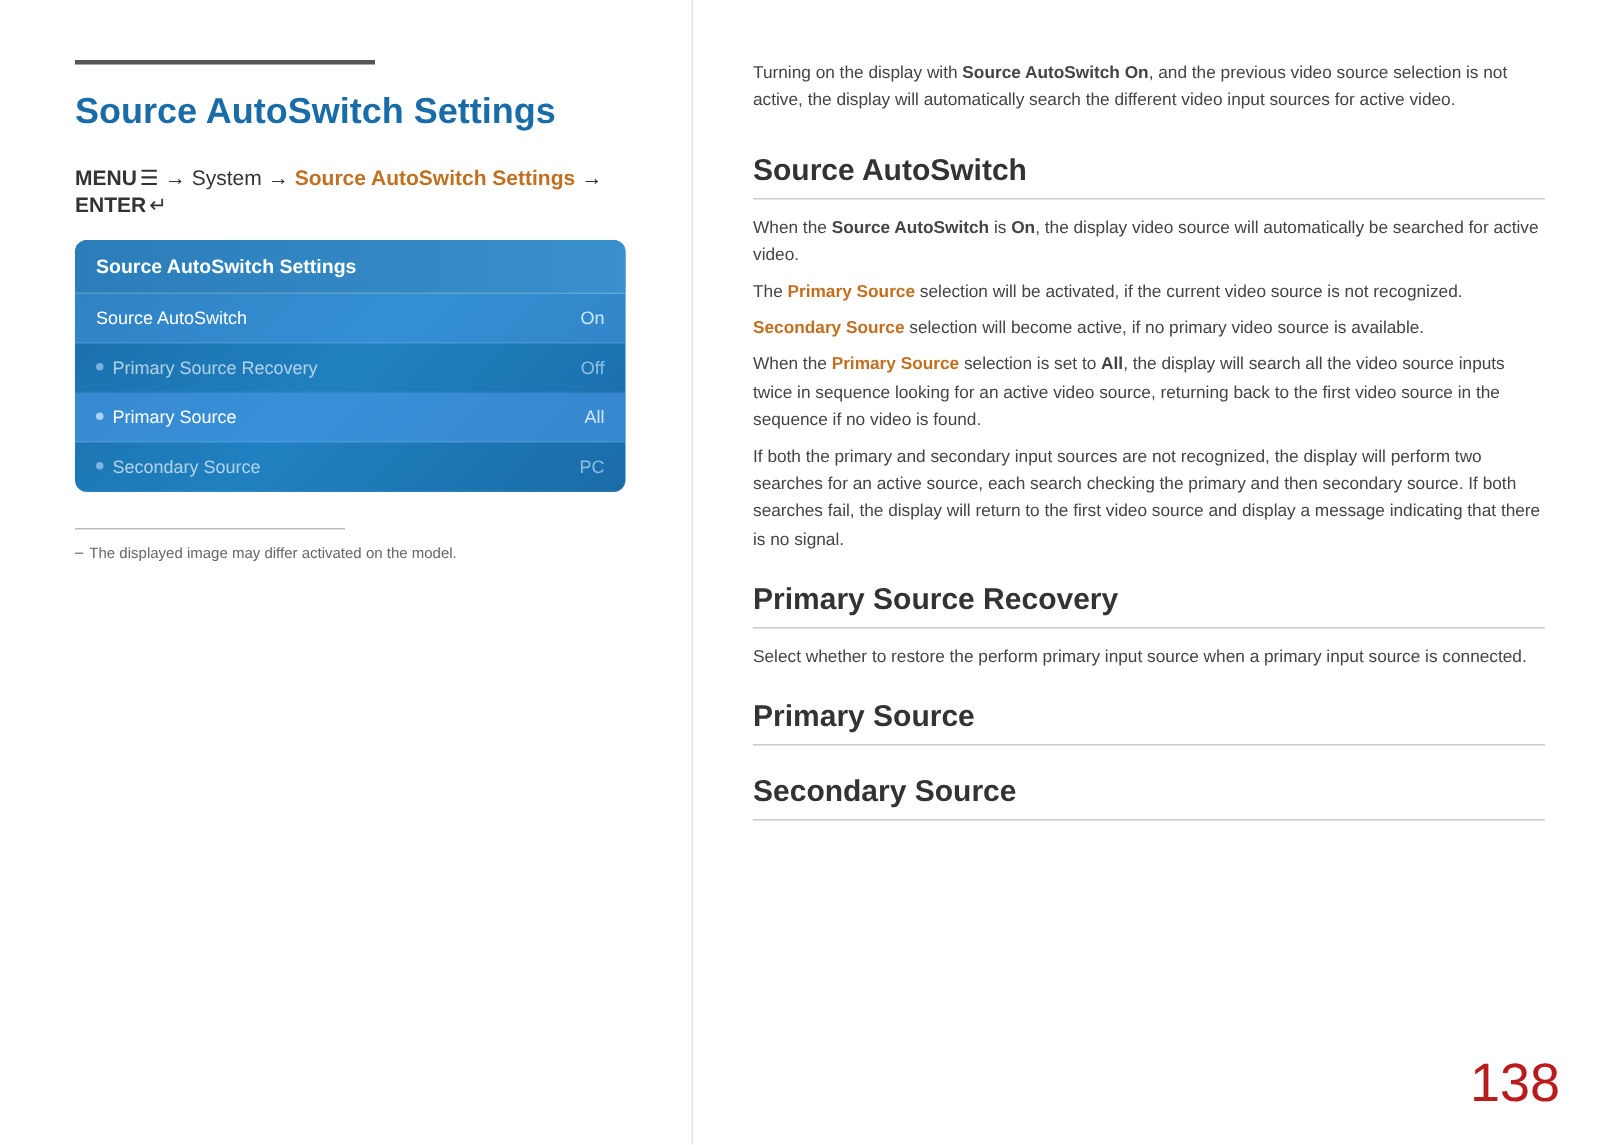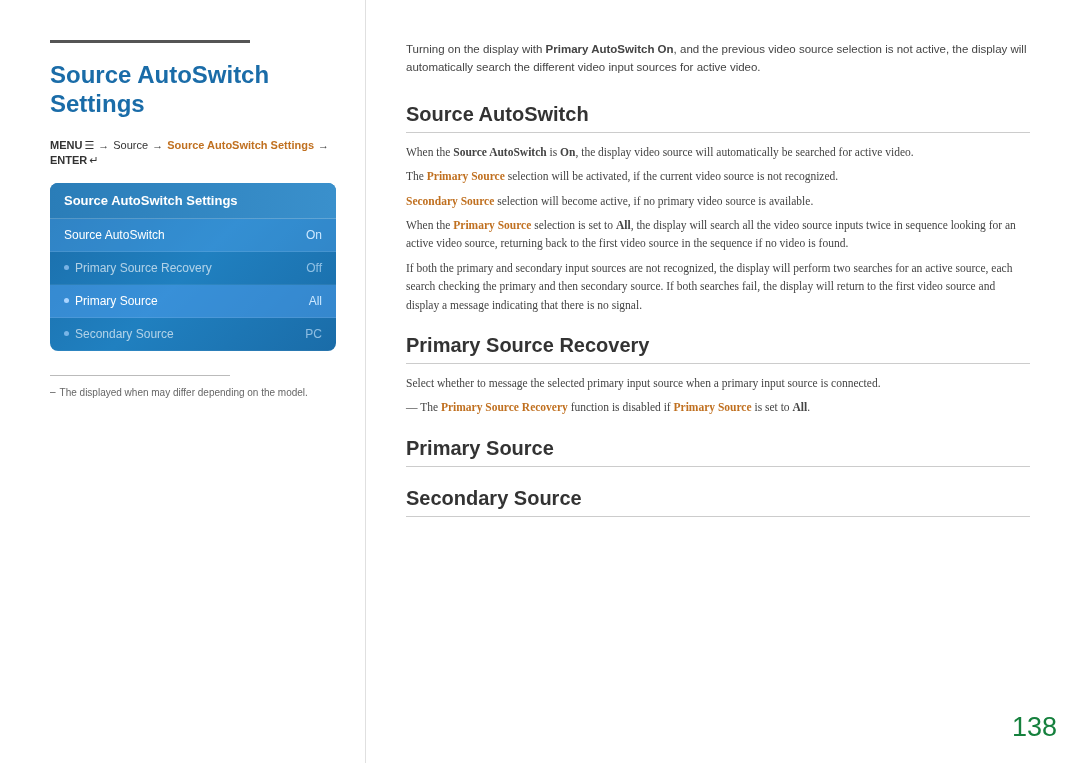--- a/index.html
+++ b/index.html
@@ -16,43 +16,43 @@
     .page-container {
       width: 1080px;
       height: 763px;
       display: flex;
       flex-direction: row;
       padding: 0;
     }
 
     
     .left-col {
-      width: 366px;
-      padding: 40px 29px 40px 50px;
+      width: 462px;
+      padding: 40px 44px 40px 50px;
       flex-shrink: 0;
       border-right: 1px solid #e0e0e0;
     }
 
     .top-rule {
       width: 200px;
       height: 3px;
       background: #555;
       margin-bottom: 18px;
     }
 
     .page-title {
       font-size: 24px;
       font-weight: bold;
       color: #1a6ca8;
       margin-bottom: 20px;
       line-height: 1.2;
     }
 
     .menu-path {
-      font-size: 11px;
+      font-size: 14px;
       color: #333;
       margin-bottom: 16px;
       display: flex;
       align-items: center;
       flex-wrap: wrap;
       gap: 2px;
     }
     .menu-path .menu-keyword {
       font-weight: bold;
     }
@@ -159,43 +159,42 @@
       margin-bottom: 10px;
       border-bottom: 1px solid #ccc;
       padding-bottom: 6px;
     }
 
     .section-body {
       font-size: 11.5px;
       color: #444;
       line-height: 1.6;
       margin-bottom: 18px;
-      font-family: Liberation Serif, serif;
     }
 
     .section-body p {
       margin-bottom: 6px;
     }
 
     .orange-term {
       color: #c07020;
       font-weight: bold;
     }
 
     .section {
       margin-bottom: 20px;
     }
 
     
     .page-number {
       position: absolute;
       bottom: 20px;
-      right: 23px;
-      font-size: 27px;
-      color: #15803d;
+      right: 40px;
+      font-size: 36px;
+      color: #b91c1c;
       font-weight: normal;
     }
 
     .note-line {
       display: flex;
       align-items: flex-start;
       gap: 4px;
     }
     .note-dash {
       font-size: 10px;
@@ -209,21 +208,21 @@
 
   <div class="left-col">
     <div class="top-rule"></div>
 
     <div class="page-title">Source AutoSwitch Settings</div>
 
     <div class="menu-path">
       <span class="menu-keyword">MENU</span>
       <span>☰</span>
       <span class="arrow">→</span>
-      <span>Source</span>
+      <span>System</span>
       <span class="arrow">→</span>
       <span class="menu-orange">Source AutoSwitch Settings</span>
       <span class="arrow">→</span>
       <span class="menu-keyword">ENTER</span>
       <span>↵</span>
     </div>
 
     <div class="ui-panel">
       <div class="ui-panel-title">Source AutoSwitch Settings</div>
 
@@ -255,45 +254,44 @@
           <span class="item-dot"></span>
           <span>Secondary Source</span>
         </span>
         <span class="item-value">PC</span>
       </div>
     </div>
 
     <div class="note-divider"></div>
     <div class="note-line">
       <span class="note-dash">–</span>
-      <span class="note-text">The displayed when may differ depending on the model.</span>
+      <span class="note-text">The displayed image may differ activated on the model.</span>
     </div>
   </div>
 
   <div class="right-col">
     <p class="intro-text">
-      Turning on the display with <strong>Primary AutoSwitch On</strong>, and the previous video source selection is not active, the display will automatically search the different video input sources for active video.
+      Turning on the display with <strong>Source AutoSwitch On</strong>, and the previous video source selection is not active, the display will automatically search the different video input sources for active video.
     </p>
 
     <div class="section">
       <div class="section-title">Source AutoSwitch</div>
       <div class="section-body">
         <p>When the <strong>Source AutoSwitch</strong> is <strong>On</strong>, the display video source will automatically be searched for active video.</p>
         <p>The <span class="orange-term">Primary Source</span> selection will be activated, if the current video source is not recognized.</p>
         <p><span class="orange-term">Secondary Source</span> selection will become active, if no primary video source is available.</p>
         <p>When the <span class="orange-term">Primary Source</span> selection is set to <strong>All</strong>, the display will search all the video source inputs twice in sequence looking for an active video source, returning back to the first video source in the sequence if no video is found.</p>
         <p>If both the primary and secondary input sources are not recognized, the display will perform two searches for an active source, each search checking the primary and then secondary source. If both searches fail, the display will return to the first video source and display a message indicating that there is no signal.</p>
       </div>
     </div>
 
     <div class="section">
       <div class="section-title">Primary Source Recovery</div>
       <div class="section-body">
-        <p>Select whether to message the selected primary input source when a primary input source is connected.</p>
-        <p>— The <span class="orange-term">Primary Source Recovery</span> function is disabled if <span class="orange-term">Primary Source</span> is set to <strong>All</strong>.</p>
+        <p>Select whether to restore the perform primary input source when a primary input source is connected.</p>
       </div>
     </div>
 
     <div class="section">
       <div class="section-title">Primary Source</div>
     </div>
 
     <div class="section">
       <div class="section-title">Secondary Source</div>
     </div>

